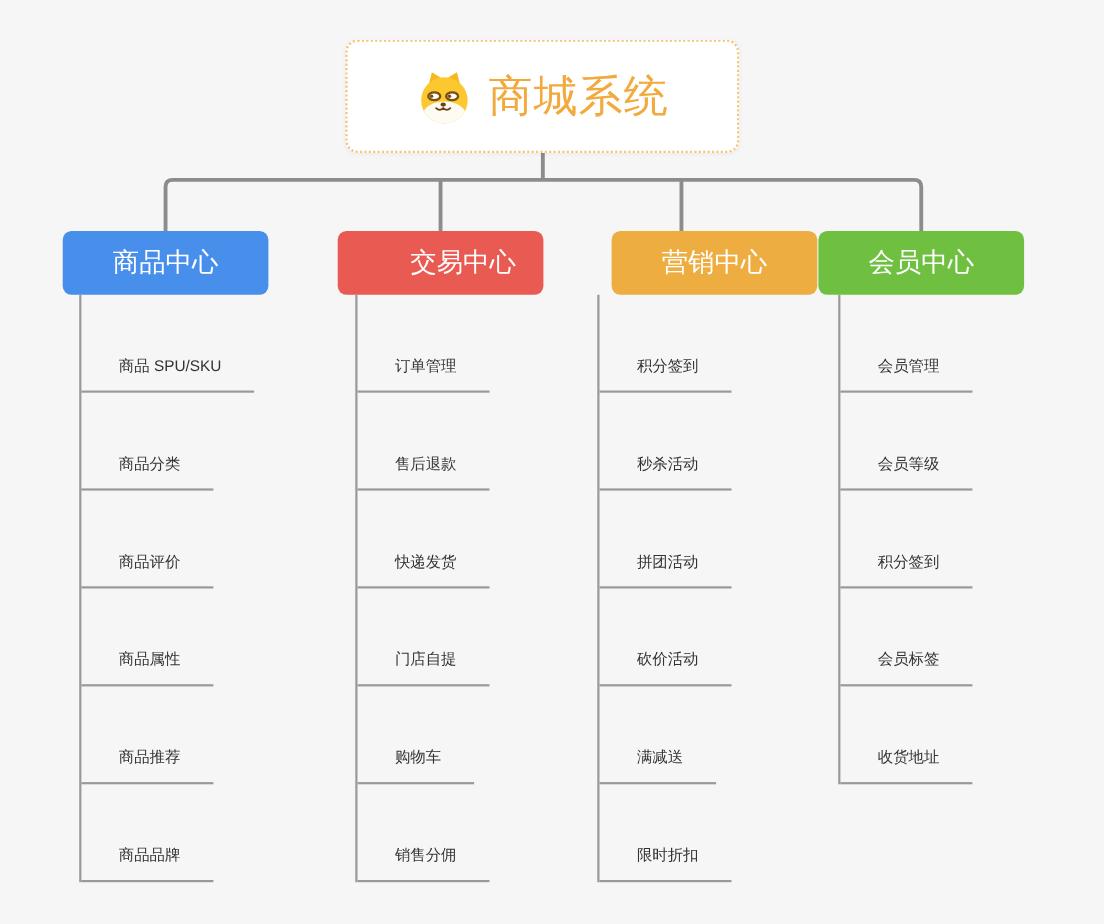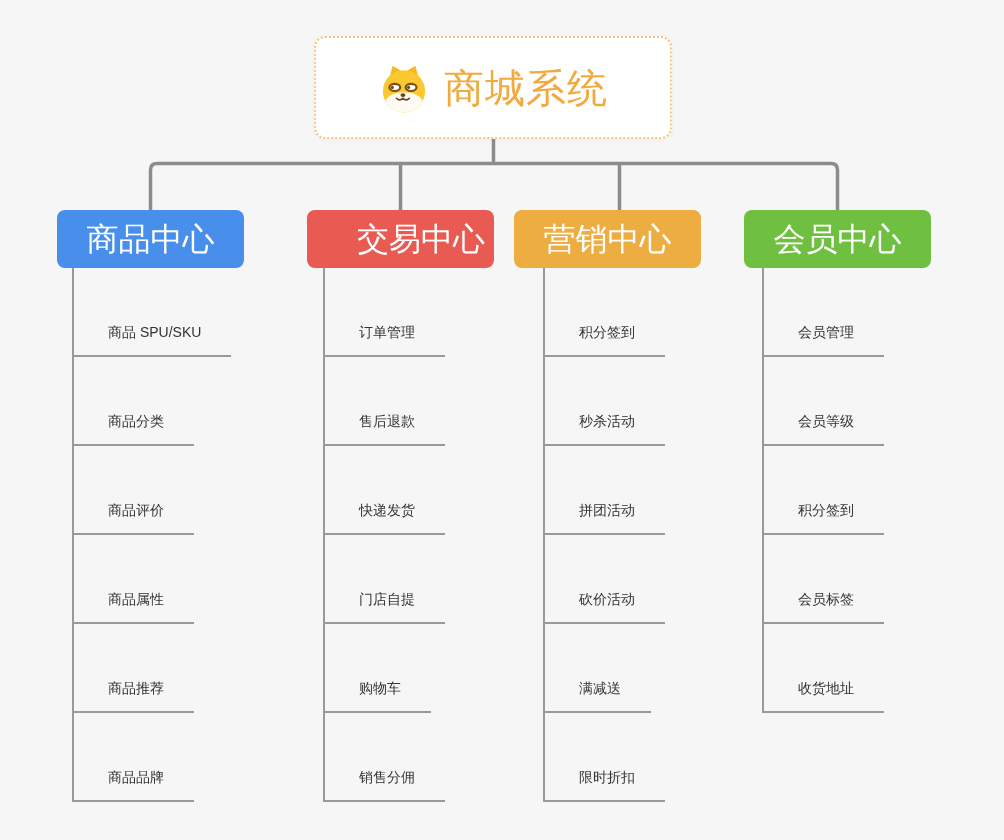--- a/index.html
+++ b/index.html
@@ -34,26 +34,26 @@
   .root-title{
     font-size:40px;line-height:1;color:#F2A93D;letter-spacing:1px;white-space:nowrap;
   }
   .dog-icon{width:52px;height:52px;display:block;}
 
   
   .branch-node{
     position:absolute;top:210px;width:187px;height:58px;
     border-radius:8px;
     display:flex;align-items:center;justify-content:center;
-    color:#ffffff;font-size:32px;line-height:1;white-space:nowrap;
+    color:#ffffff;font-size:24px;line-height:1;white-space:nowrap;
     cursor:pointer;
   }
   .b0{left:57px;}
   .b1{left:307px;padding-left:41px;}
-  .b2{left:514px;}
+  .b2{left:556px;}
   .b3{left:744px;}
 
   
   .column{
     position:absolute;top:268px;
     border-left:2px solid var(--leaf-line);
     width:max-content;
   }
   .c0{left:72px;}
   .c1{left:323px;}

